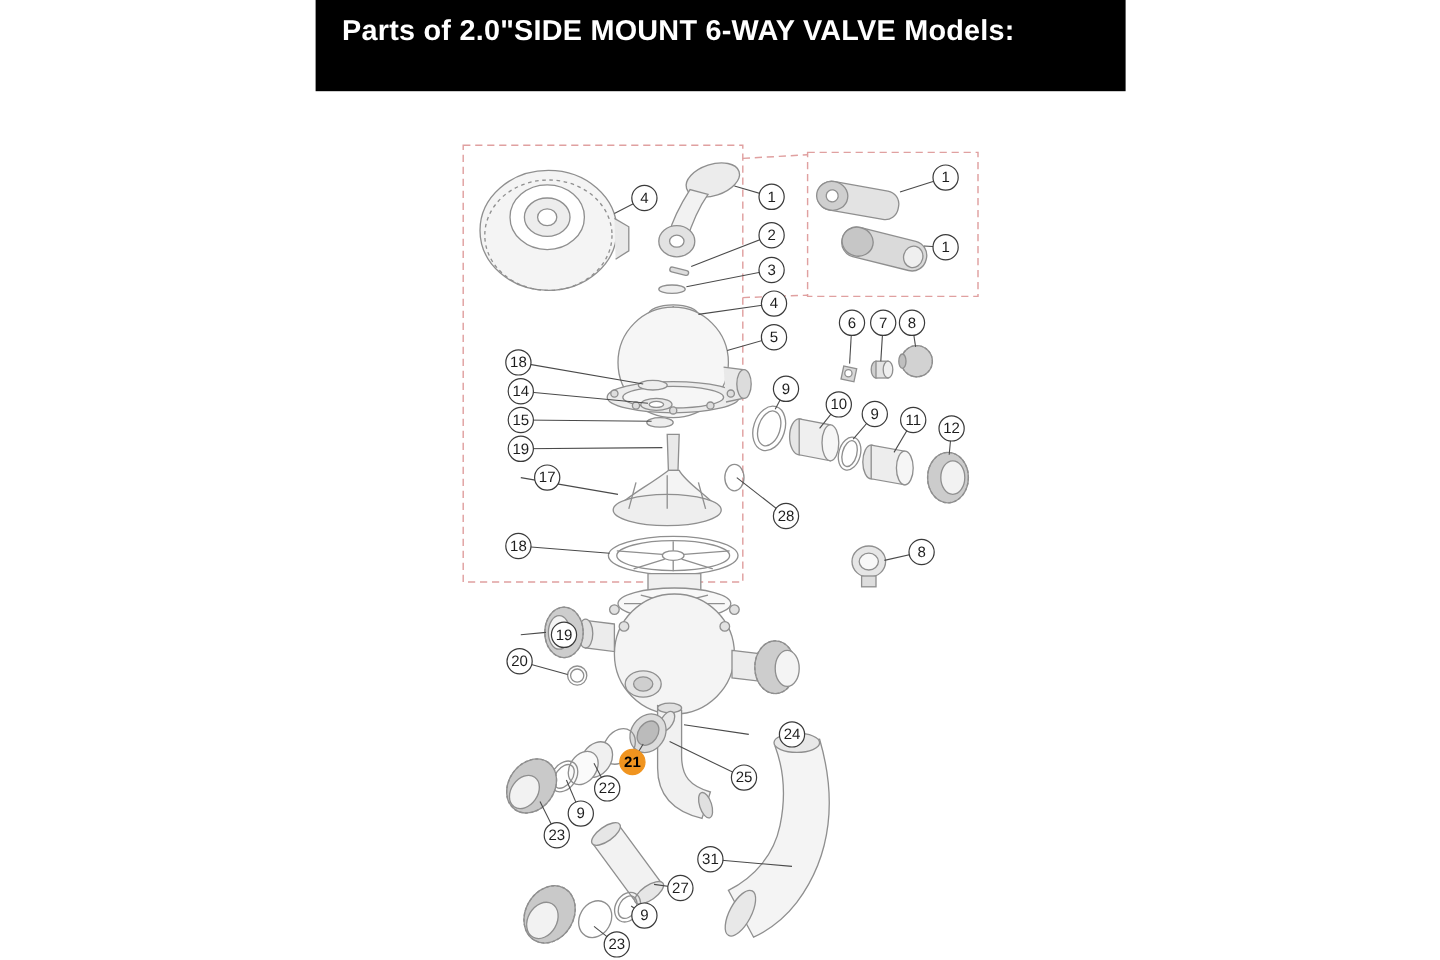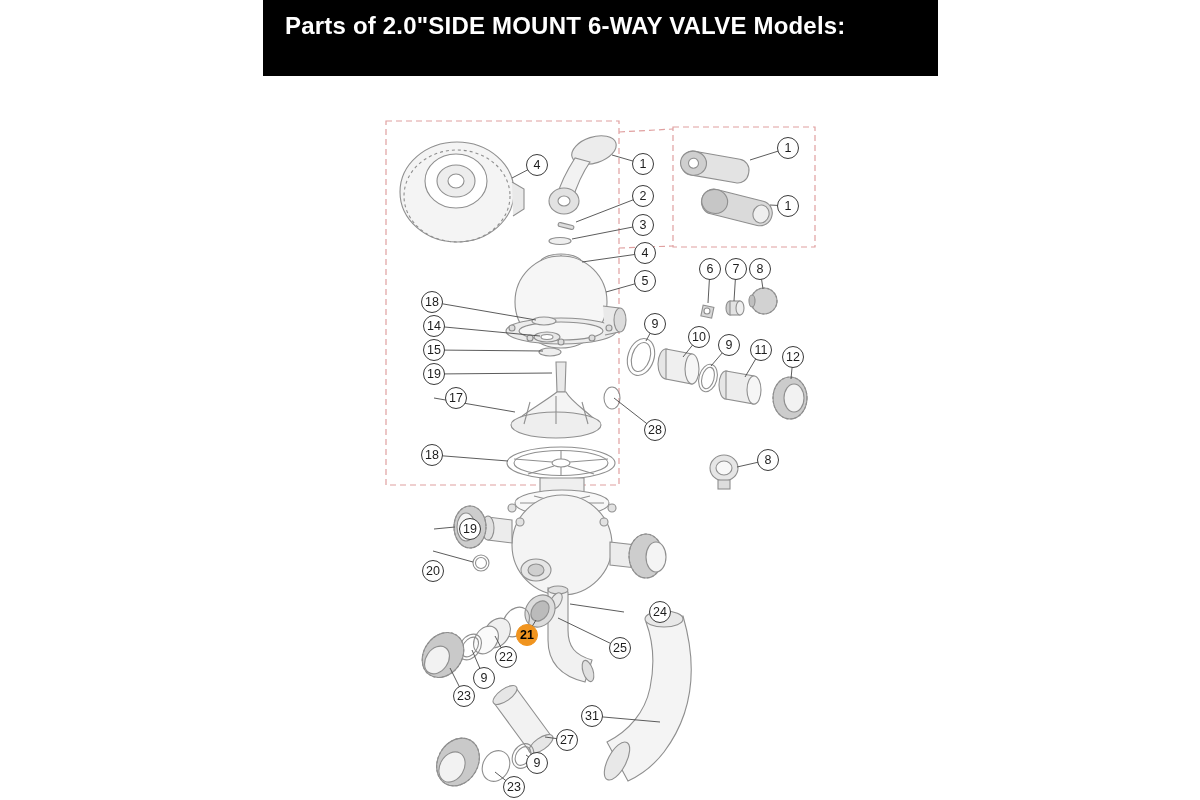--- a/index.html
+++ b/index.html
@@ -292,21 +292,21 @@
       <div class="callout" style="left: 782px; top: 346px;">12</div>
       <div class="callout" style="left: 421px; top: 291px;">18</div>
       <div class="callout" style="left: 423px; top: 315px;">14</div>
       <div class="callout" style="left: 423px; top: 339px;">15</div>
       <div class="callout" style="left: 423px; top: 363px;">19</div>
       <div class="callout" style="left: 445px; top: 387px;">17</div>
       <div class="callout" style="left: 421px; top: 444px;">18</div>
       <div class="callout" style="left: 644px; top: 419px;">28</div>
       <div class="callout" style="left: 757px; top: 449px;">8</div>
       <div class="callout" style="left: 423px; top: 518px; margin-left: 36px;">19</div>
-      <div class="callout" style="left: 422px; top: 560px;">20</div>
+      <div class="callout" style="left: 422px; top: 540px;">20</div>
       <div class="callout" style="left: 613px; top: 601px; margin-left: 36px;">24</div>
       <div class="callout highlighted" style="left: 516px; top: 624px;">21</div>
       <div class="callout" style="left: 609px; top: 637px;">25</div>
       <div class="callout" style="left: 495px; top: 646px;">22</div>
       <div class="callout" style="left: 473px; top: 667px;">9</div>
       <div class="callout" style="left: 453px; top: 685px;">23</div>
       <div class="callout" style="left: 581px; top: 705px;">31</div>
       <div class="callout" style="left: 556px; top: 729px;">27</div>
       <div class="callout" style="left: 526px; top: 752px;">9</div>
       <div class="callout" style="left: 503px; top: 776px;">23</div>

